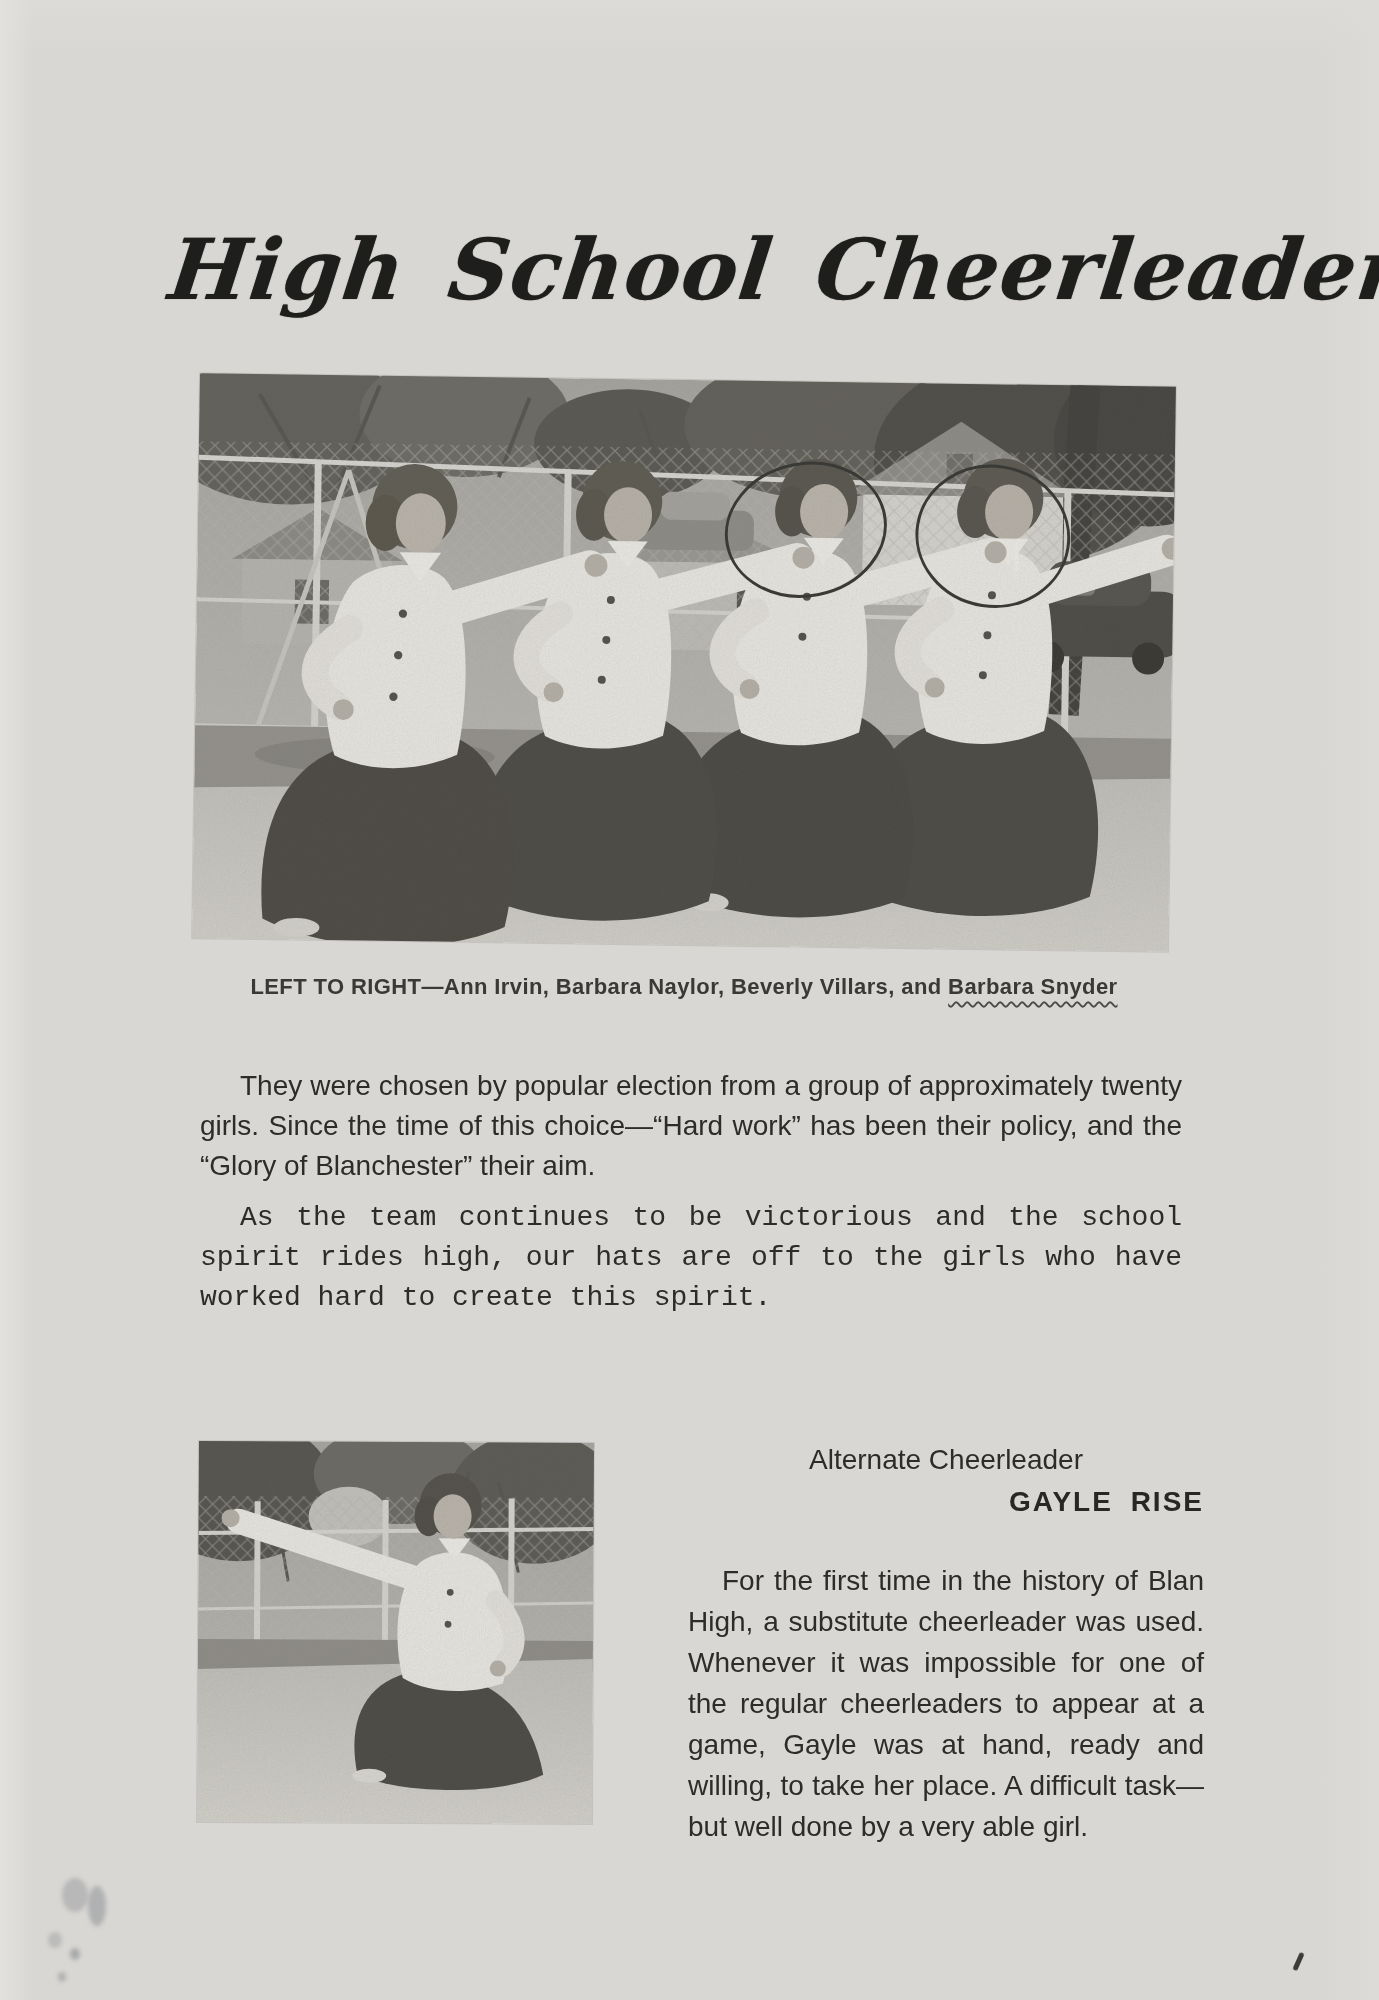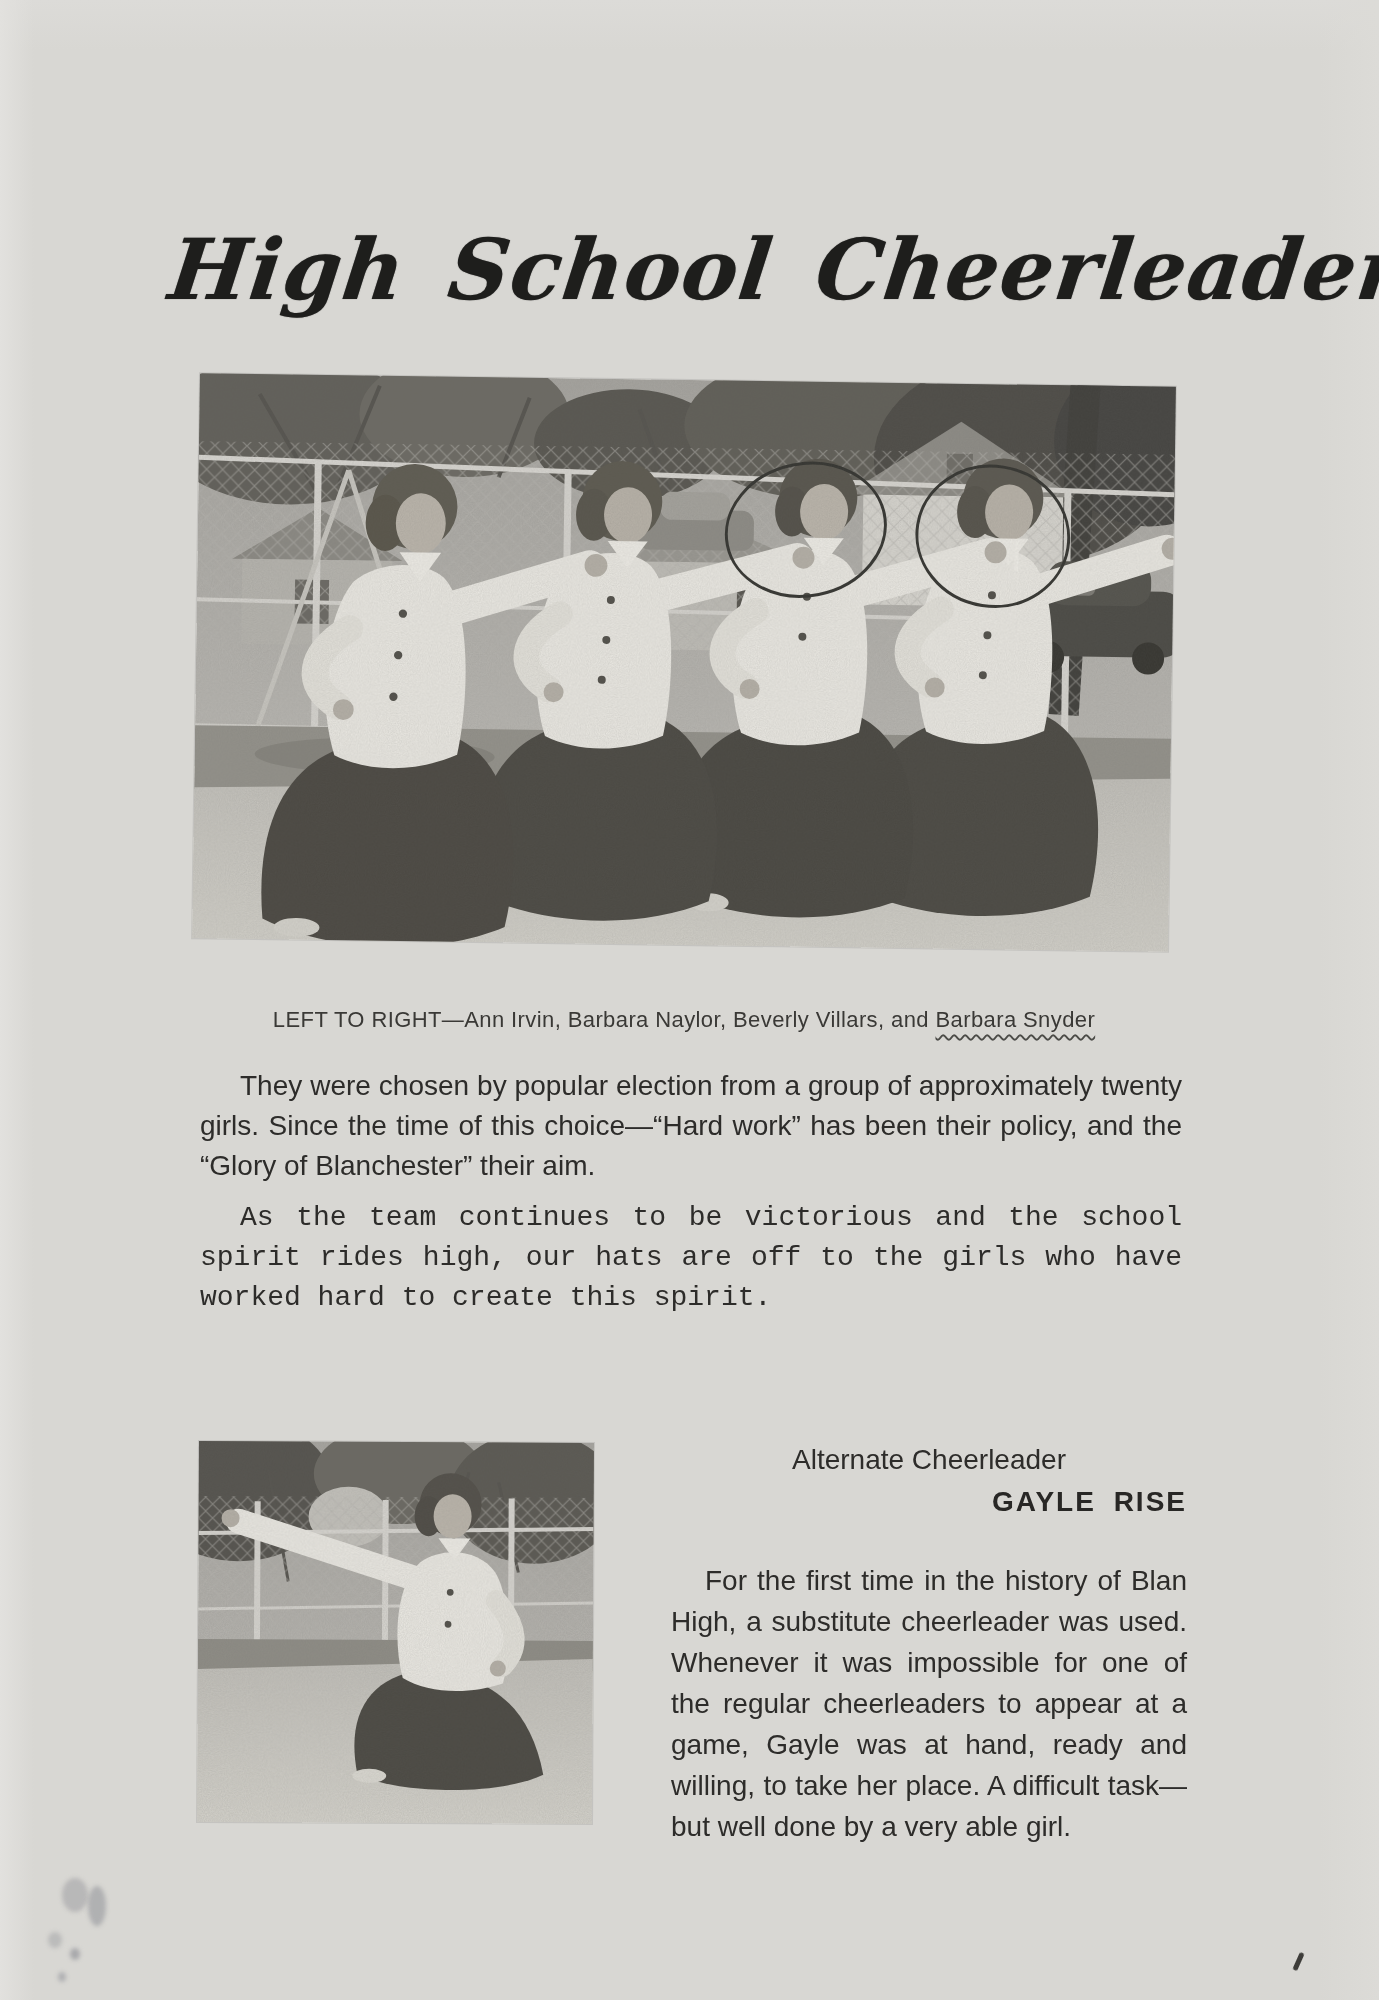--- a/index.html
+++ b/index.html
@@ -42,44 +42,43 @@
     position:absolute;left:198px;top:1442px;width:395px;height:381px;
     transform:rotate(0.3deg);
     box-shadow:0 0 0 1px rgba(60,60,55,.12);
     overflow:hidden;
   }
   svg{display:block;}
   
   .caption{
     position:absolute;left:196px;top:974px;width:976px;
     text-align:center;
-    font-size:22px;font-weight:400;
+    font-size:22px;font-weight:700;
     letter-spacing:.4px;
     color:#3a3936;
-    margin-top:33px;
   }
   .wavy{
     text-decoration:underline;
     text-decoration-style:wavy;
     text-decoration-color:#4b4b47;
     text-decoration-thickness:2px;
     text-underline-offset:7px;
   }
   
   .body-copy{
     position:absolute;left:200px;top:1066px;width:982px;
     font-size:28px;line-height:40px;
     color:#2d2c2a;
     text-align:justify;
   }
   .body-copy p{margin:0 0 12px 0;text-indent:40px;}
   .body-copy p:last-child{margin-bottom:9px;font-family:Liberation Mono, monospace;}
   
   .alt-col{
-    position:absolute;left:671px;top:1444px;width:516px;
+    position:absolute;left:688px;top:1444px;width:516px;
     color:#2d2c2a;
   }
   .alt-heading{
     text-align:center;font-size:28px;font-weight:400;
     margin:0 0 10px 0;color:#2d2c2a;
   }
   .alt-name{
     text-align:right;font-size:28px;font-weight:700;
     letter-spacing:2px;word-spacing:8px;margin:0 0 42px 0;color:#282725;
   }

